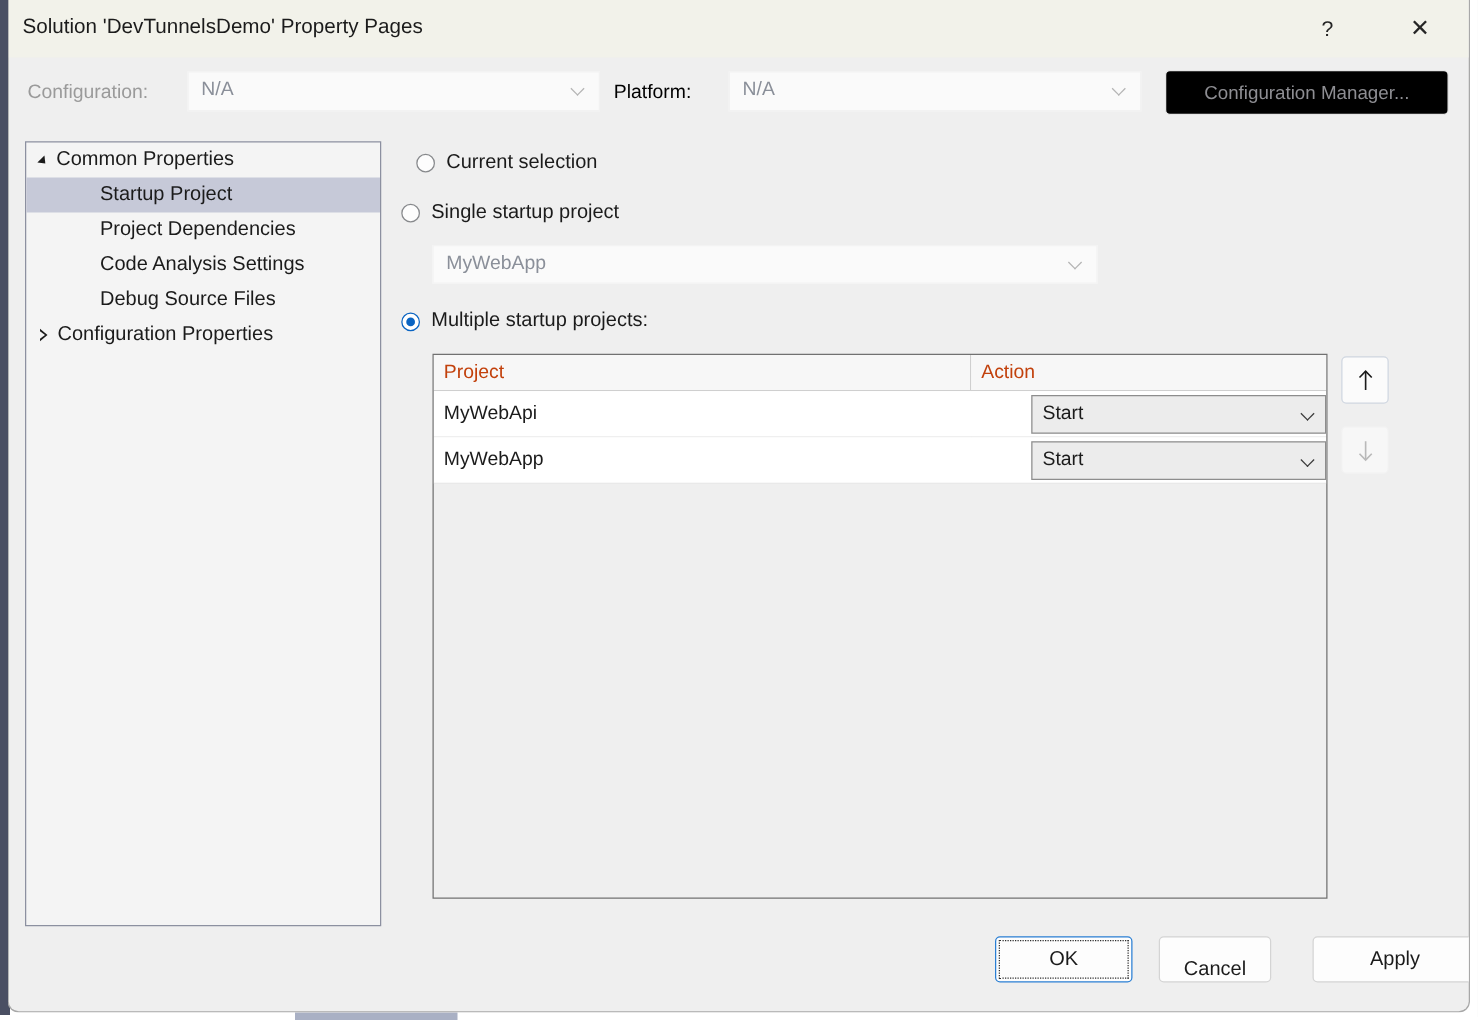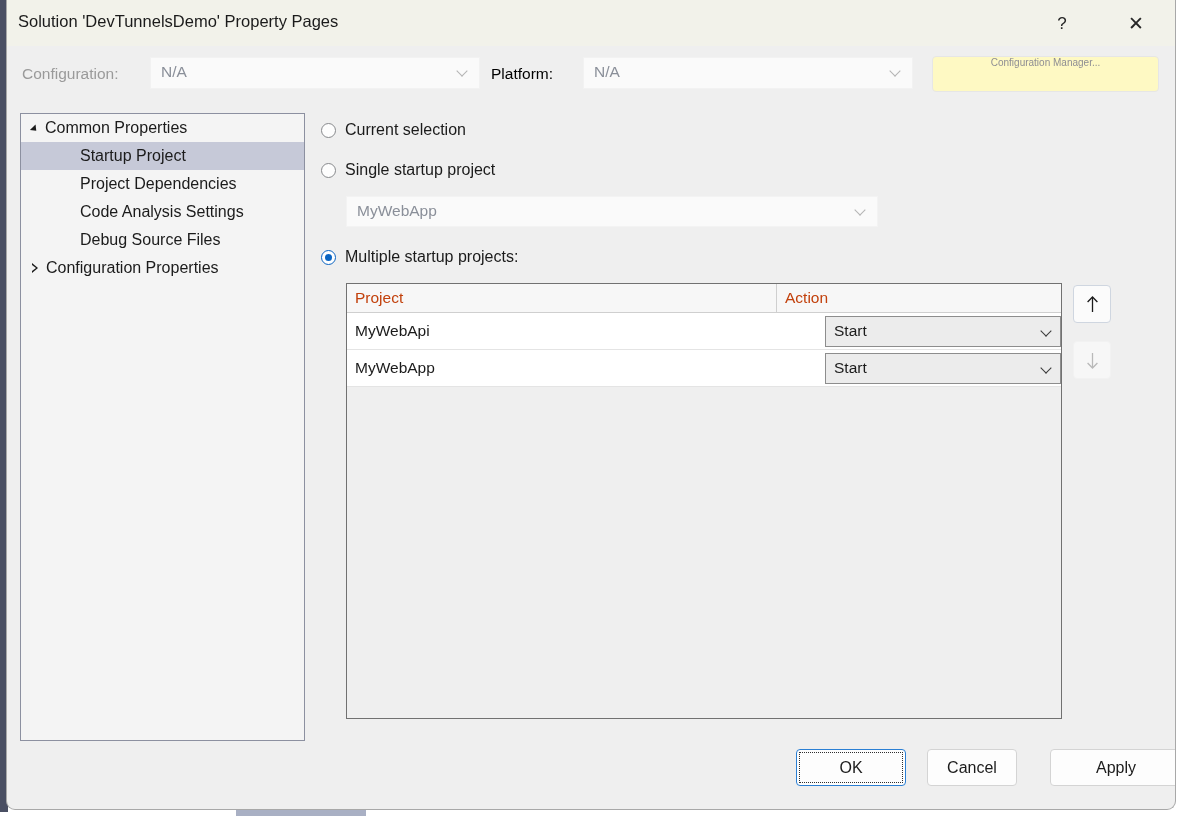--- a/index.html
+++ b/index.html
@@ -151,28 +151,28 @@
     width: 7px; height: 7px;
     border-right: 1.4px solid #b4b4b4;
     border-bottom: 1.4px solid #b4b4b4;
     transform: rotate(45deg);
     margin-left: 1px;
   }
   .btn-config-manager {
     position: absolute;
     right: 16px; top: 10px;
     width: 227px; height: 36px;
-    background: #fef9c3;
+    background: #000000;
     border: 1px solid #e6e6e6;
     border-radius: 4px;
     box-sizing: border-box;
     display: flex;
-    align-items: flex-start;
+    align-items: center;
     justify-content: center;
-    font-size: 10px;
+    font-size: 15px;
     color: #8e8e93;
     cursor: default;
   }
 
   
   .tree-panel {
     position: absolute;
     left: 13px; top: 113px;
     width: 285px; height: 628px;
     background: #f4f4f4;
@@ -405,21 +405,21 @@
     left: 789px;
     width: 110px;
     border: 1.3px solid #2a7fd4;
   }
   .btn-ok .focus-ring {
     position: absolute;
     left: 2px; top: 2px; right: 2px; bottom: 2px;
     border: 1.2px dotted #2e2e2e;
     pointer-events: none;
   }
-  .btn-cancel { left: 920px; width: 90px; }
+  .btn-cancel { left: 920px; width: 90px; align-items: flex-end; }
   .btn-apply  { left: 1043px; width: 132px; }
 </style>
 </head>
 <body>
 
 <div id="root">
 
   <div class="vs-strip-left"></div>
   <div class="vs-strip-bottom"></div>
   <div class="vs-tab-hint"></div>
@@ -483,21 +483,21 @@
 
       <div class="tree-node root">
         <span class="exp-closed"></span>
         <span class="label">Configuration Properties</span>
       </div>
 
     </div>
 
     <div class="content">
 
-      <div class="radio-row" style="left:6px; top:8px;text-align:center;">
+      <div class="radio-row" style="left:18px; top:8px;text-align:center;">
         <span class="radio"></span>
         <span class="radio-label">Current selection</span>
       </div>
 
       <div class="radio-row" style="left:6px; top:48px;">
         <span class="radio"></span>
         <span class="radio-label">Single startup project</span>
       </div>
 
       <div class="combo-single">

